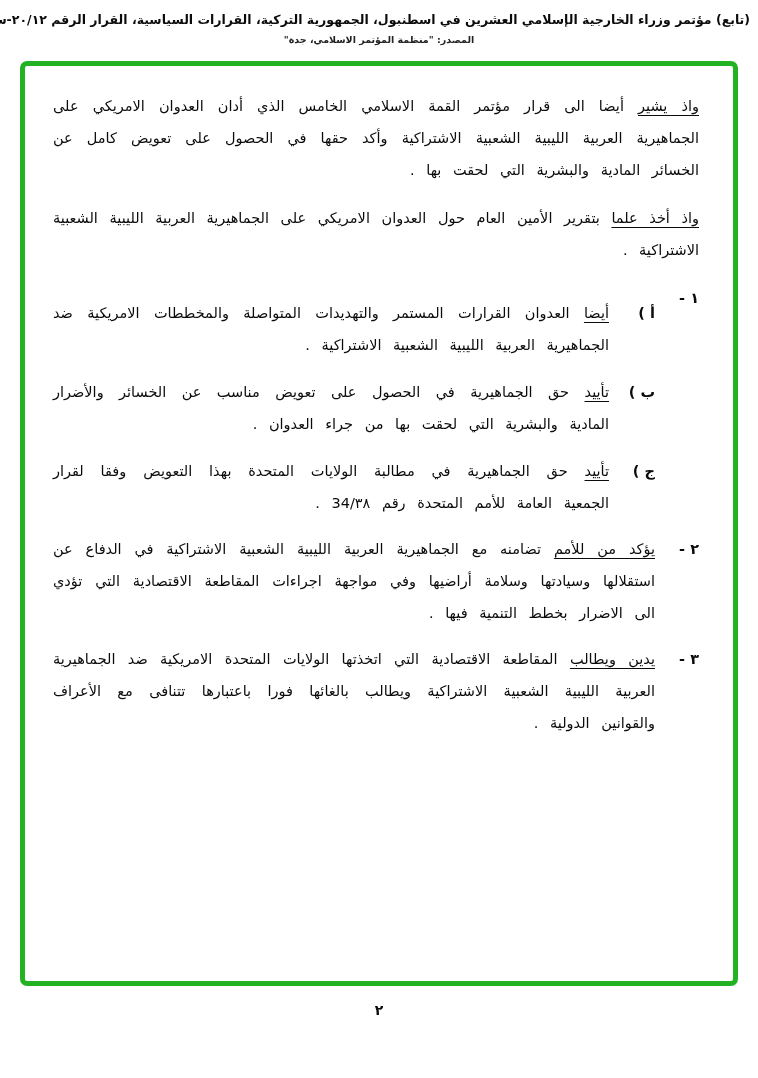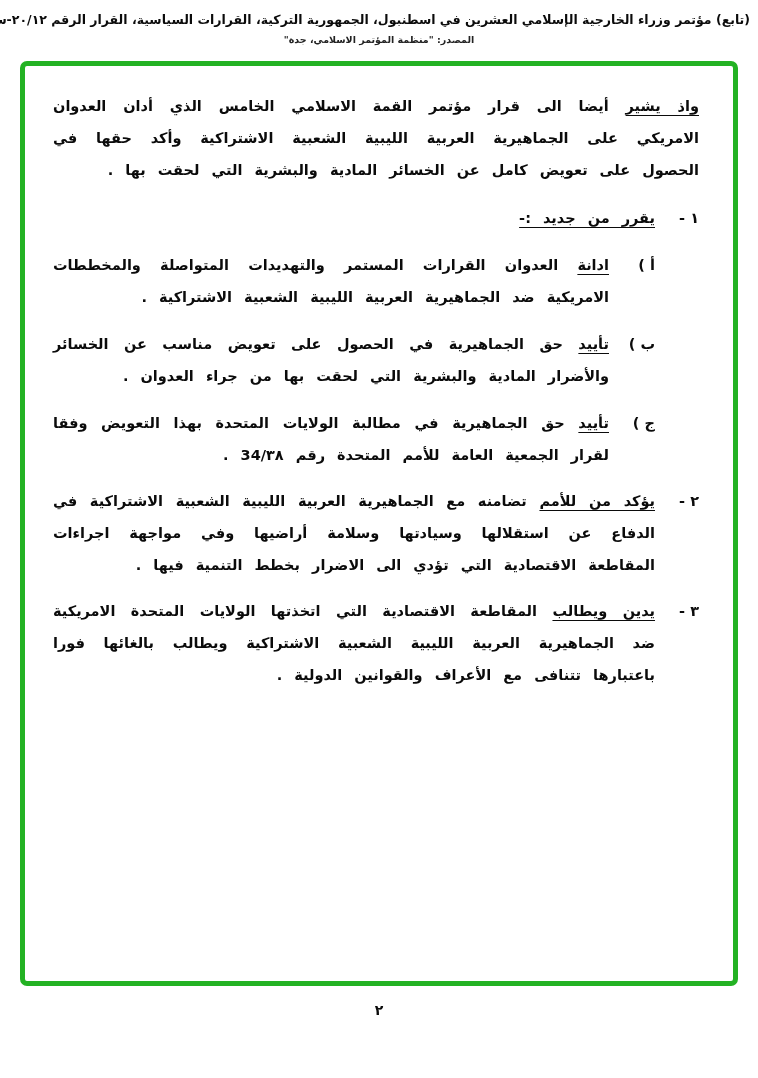--- a/index.html
+++ b/index.html
@@ -24,21 +24,21 @@
     height:925px;
     border:5px solid #23b223;
     border-radius:7px;
     padding:24px 34px 16px 28px;
     overflow:hidden;
     background:#fff;
   }
 
   .para, .item-text, .sub-text {
     font-size:14.5px;
-    font-weight:bold;
+    font-weight:normal;
     line-height:32px;
     text-align:justify;
     word-spacing:7px;
   }
   .para { margin-bottom:16px; }
   .u { text-decoration:underline; text-underline-offset:4px; }
 
   .item { display:flex; gap:10px; margin-top:14px; }
   .item .num {
     flex:0 0 34px;
@@ -69,29 +69,29 @@
 
   <header class="doc-header">
     <div class="line1">(تابع) مؤتمر وزراء الخارجية الإسلامي العشرين في اسطنبول، الجمهورية التركية، القرارات السياسية، القرار الرقم ٢٠/١٢-س</div>
     <div class="line2">المصدر: "منظمة المؤتمر الاسلامي، جدة"</div>
   </header>
 
   <div class="frame">
 
     <p class="para"><span class="u">واذ يشير</span><span> أيضا الى قرار مؤتمر القمة الاسلامي الخامس الذي أدان العدوان الامريكي على الجماهيرية العربية الليبية الشعبية الاشتراكية وأكد حقها في الحصول على تعويض كامل عن الخسائر المادية والبشرية التي لحقت بها .</span></p>
 
+    <p class="para"><span class="u">واذ أخذ علما</span><span> بتقرير الأمين العام حول العدوان الامريكي على الجماهيرية العربية الليبية الشعبية الاشتراكية .</span></p>
 
     <div class="item">
       <span class="num">١ -</span>
       <div class="item-body">
-        <div class="item-text"><span class="u">يقرر من جديد :-</span><span></span></div>
 
         <div class="sub">
           <span class="marker">أ )</span>
-          <div class="sub-text"><span class="u">ادانة</span><span> العدوان القرارات المستمر والتهديدات المتواصلة والمخططات الامريكية ضد الجماهيرية العربية الليبية الشعبية الاشتراكية .</span></div>
+          <div class="sub-text"><span class="u">أيضا</span><span> العدوان القرارات المستمر والتهديدات المتواصلة والمخططات الامريكية ضد الجماهيرية العربية الليبية الشعبية الاشتراكية .</span></div>
         </div>
 
         <div class="sub">
           <span class="marker">ب )</span>
           <div class="sub-text"><span class="u">تأييد</span><span> حق الجماهيرية في الحصول على تعويض مناسب عن الخسائر والأضرار المادية والبشرية التي لحقت بها من جراء العدوان .</span></div>
         </div>
 
         <div class="sub">
           <span class="marker">ج )</span>
           <div class="sub-text"><span class="u">تأييد</span><span> حق الجماهيرية في مطالبة الولايات المتحدة بهذا التعويض وفقا لقرار الجمعية العامة للأمم المتحدة رقم 34/٣٨ .</span></div>

